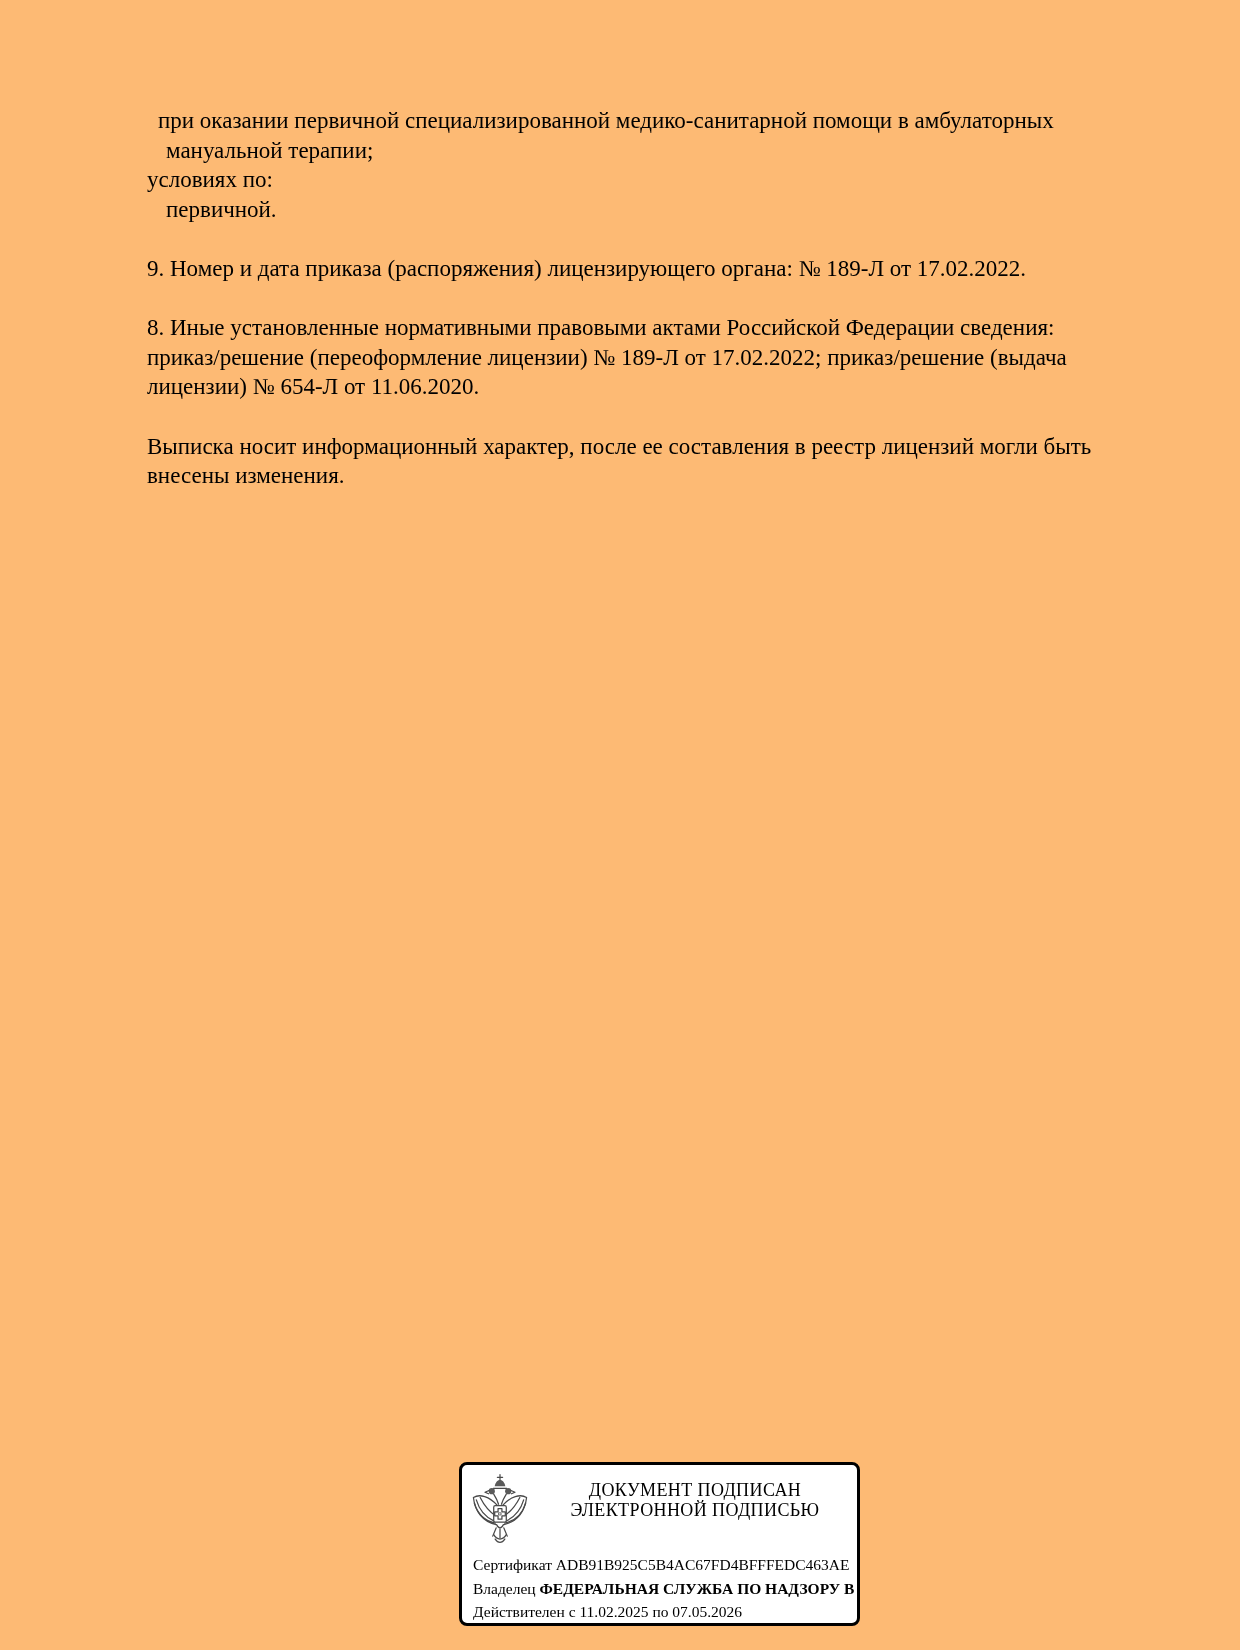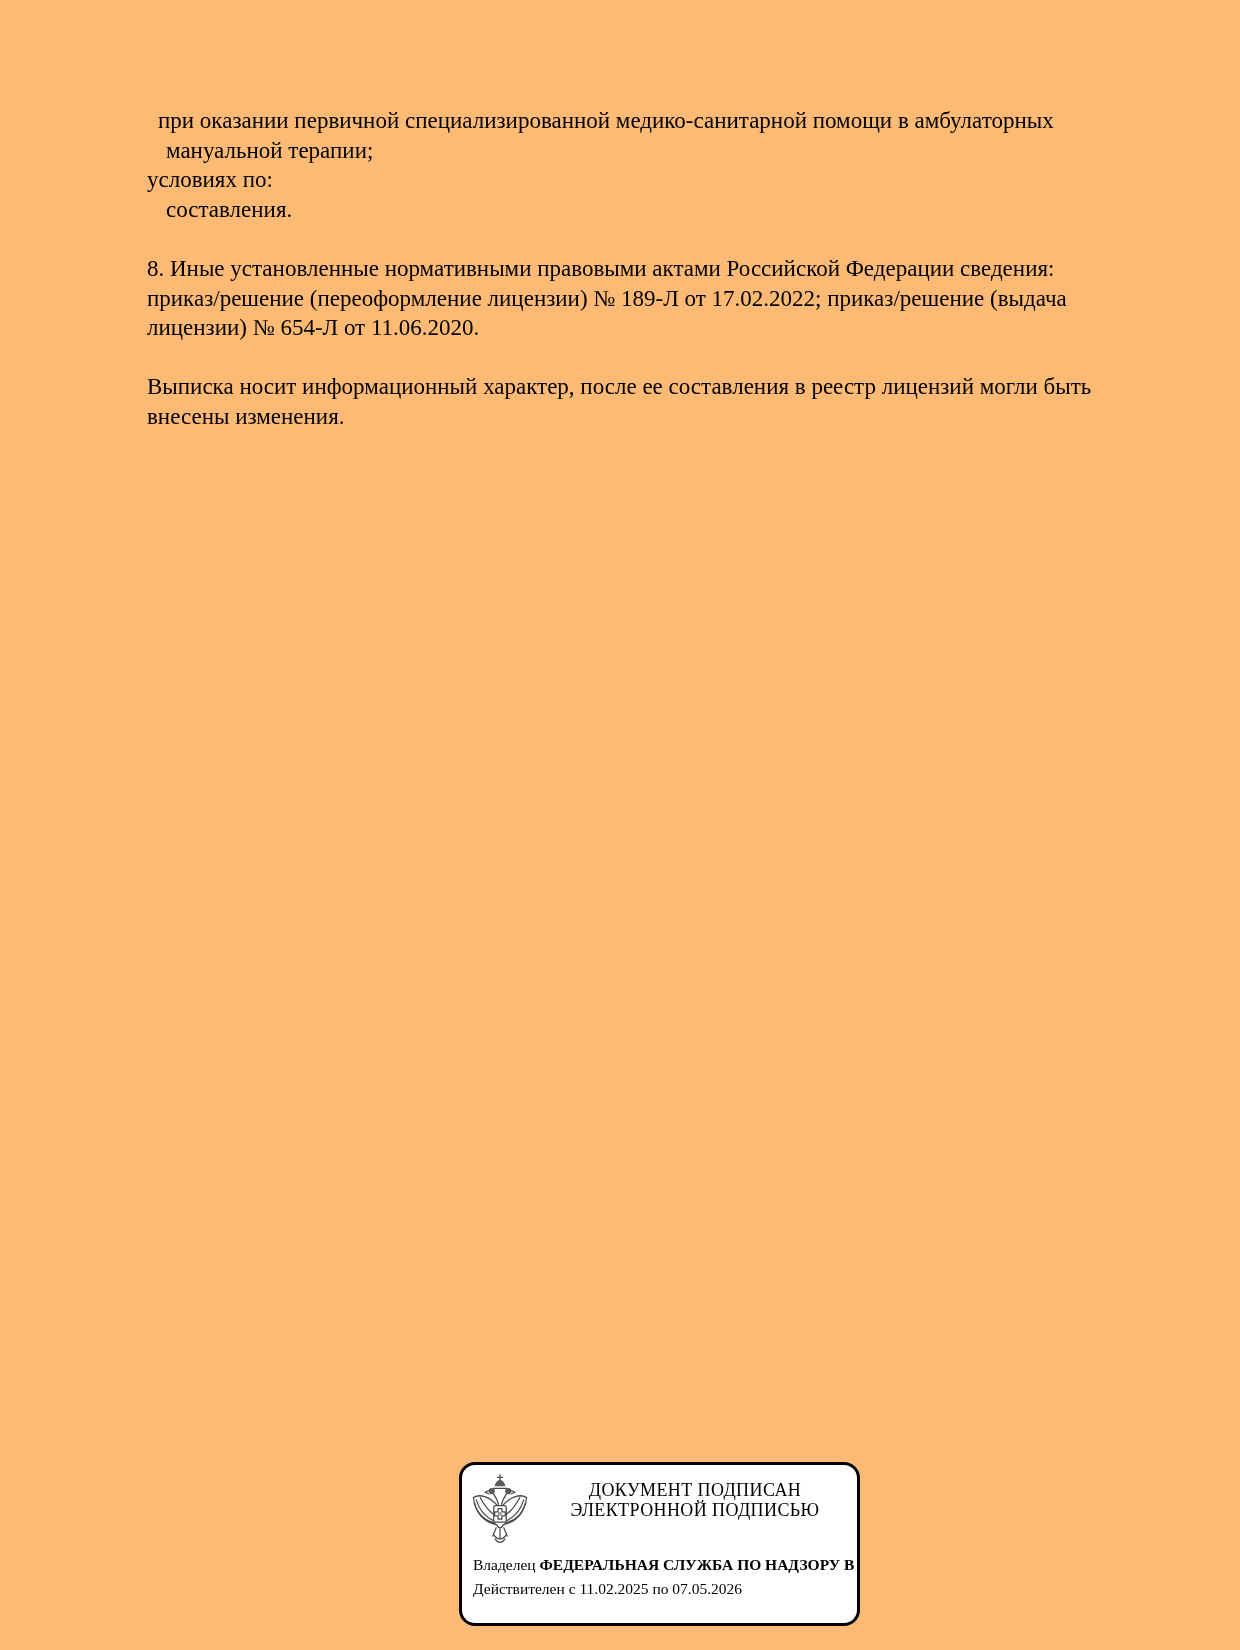--- a/index.html
+++ b/index.html
@@ -32,21 +32,21 @@
   .indent-list  { padding-left: 19px; }
 
   
   .stamp {
     position: absolute;
     left: 459px;
     top: 1462px;
     width: 401px;
     height: 164px;
     border: 3px solid #000000;
-    border-radius: 16px;
+    border-radius: 8px;
     box-sizing: border-box;
     background: #ffffff;
     overflow: hidden;
   }
   .emblem {
     position: absolute;
     left: 9px;
     top: 8px;
     width: 58px;
     height: 76px;
@@ -78,23 +78,26 @@
 <body>
 
 <div class="page">
 
   <div class="doc-body">
 
     <div class="para">
       <div class="line indent-first">при оказании первичной специализированной медико-санитарной помощи в амбулаторных</div>
       <div class="line indent-list">мануальной терапии;</div>
       <div class="line">условиях по:</div>
-      <div class="line indent-list">составления.</div>
+      <div class="line indent-list">первичной.</div>
     </div>
 
+    <div class="para">
+      <div class="line">9. Номер и дата приказа (распоряжения) лицензирующего органа: № 189-Л от 17.02.2022.</div>
+    </div>
 
     <div class="para">
       <div class="line">8. Иные установленные нормативными правовыми актами Российской Федерации сведения:</div>
       <div class="line">приказ/решение (переоформление лицензии) № 189-Л от 17.02.2022; приказ/решение (выдача</div>
       <div class="line">лицензии) № 654-Л от 11.06.2020.</div>
     </div>
 
     <div class="para">
       <div class="line">Выписка носит информационный характер, после ее составления в реестр лицензий могли быть</div>
       <div class="line">внесены изменения.</div>
@@ -140,20 +143,24 @@
       </g>
     </svg>
 
     <div class="stamp-title">
       <div>ДОКУМЕНТ ПОДПИСАН</div>
       <div>ЭЛЕКТРОННОЙ ПОДПИСЬЮ</div>
     </div>
 
     <div class="stamp-meta">
       <div class="meta-line">
+        <span>Сертификат</span>
+        <span>ADB91B925C5B4AC67FD4BFFFEDC463AE</span>
+      </div>
+      <div class="meta-line">
         <span>Владелец</span>
         <span class="bold">ФЕДЕРАЛЬНАЯ СЛУЖБА ПО НАДЗОРУ В СФЕРЕ ЗДРАВООХРАНЕНИЯ</span>
       </div>
       <div class="meta-line">Действителен с 11.02.2025 по 07.05.2026</div>
     </div>
 
   </div>
 
 </div>
 

